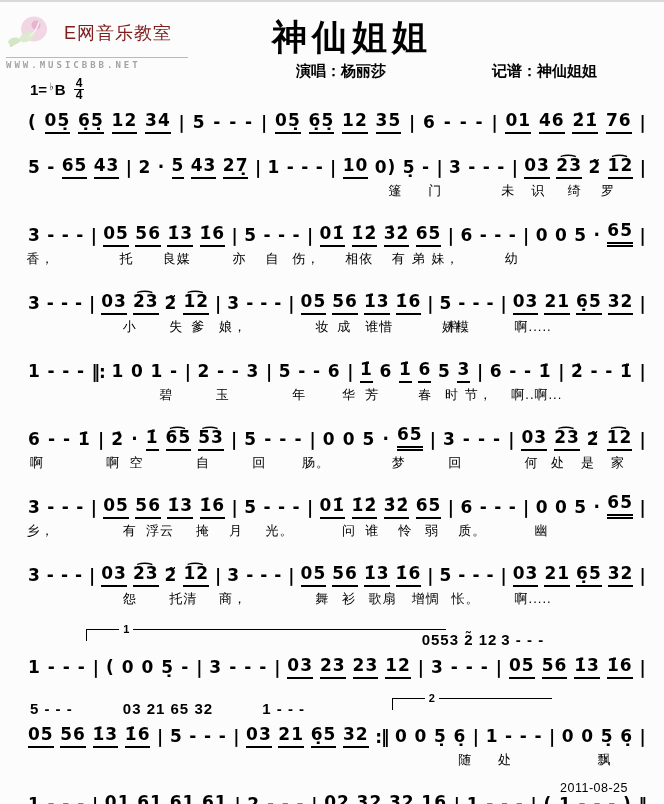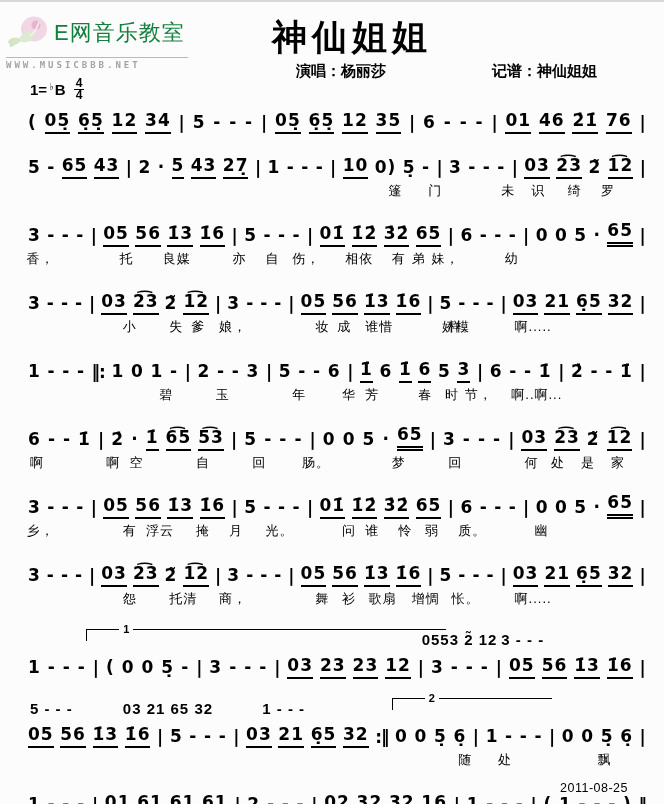--- a/index.html
+++ b/index.html
@@ -9,21 +9,21 @@
     font-family:"Liberation Sans","DejaVu Sans",sans-serif;
     border-top:2px solid #d9d9d9;
     box-sizing:border-box;
   }
   .page{position:relative;width:664px;height:802px;}
 
   
   .hdr{position:relative;height:102px;}
   .logo{position:absolute;left:6px;top:8px;width:190px;}
   .logo-row{display:flex;align-items:center;}
-  .logo-cn{color:#15803d;font-size:22px;letter-spacing:1px;white-space:nowrap;}
+  .logo-cn{color:#7f1d1d;font-size:18px;letter-spacing:1px;white-space:nowrap;margin-left:10px;}
   .logo-rule{border-bottom:1px solid #b9b9b9;margin:1px 0 2px 0;width:182px;}
   .logo-url{font-family:"DejaVu Sans Mono",monospace;font-size:9px;font-weight:bold;
     letter-spacing:3px;color:#a3a3a3;text-align:left;width:182px;}
   .title{position:absolute;left:352px;top:12px;transform:translateX(-50%);
     font-size:35px;font-weight:bold;letter-spacing:5px;white-space:nowrap;}
   .credit{position:absolute;top:60px;font-size:15px;font-weight:bold;white-space:nowrap;}
   .credit.singer{left:296px;}
   .credit.notator{left:492px;}
   .keysig{position:absolute;left:30px;top:76px;font-size:15px;font-weight:bold;display:flex;align-items:center;}
   .keysig sup{font-size:10px;margin:0 1px 6px 2px;}

